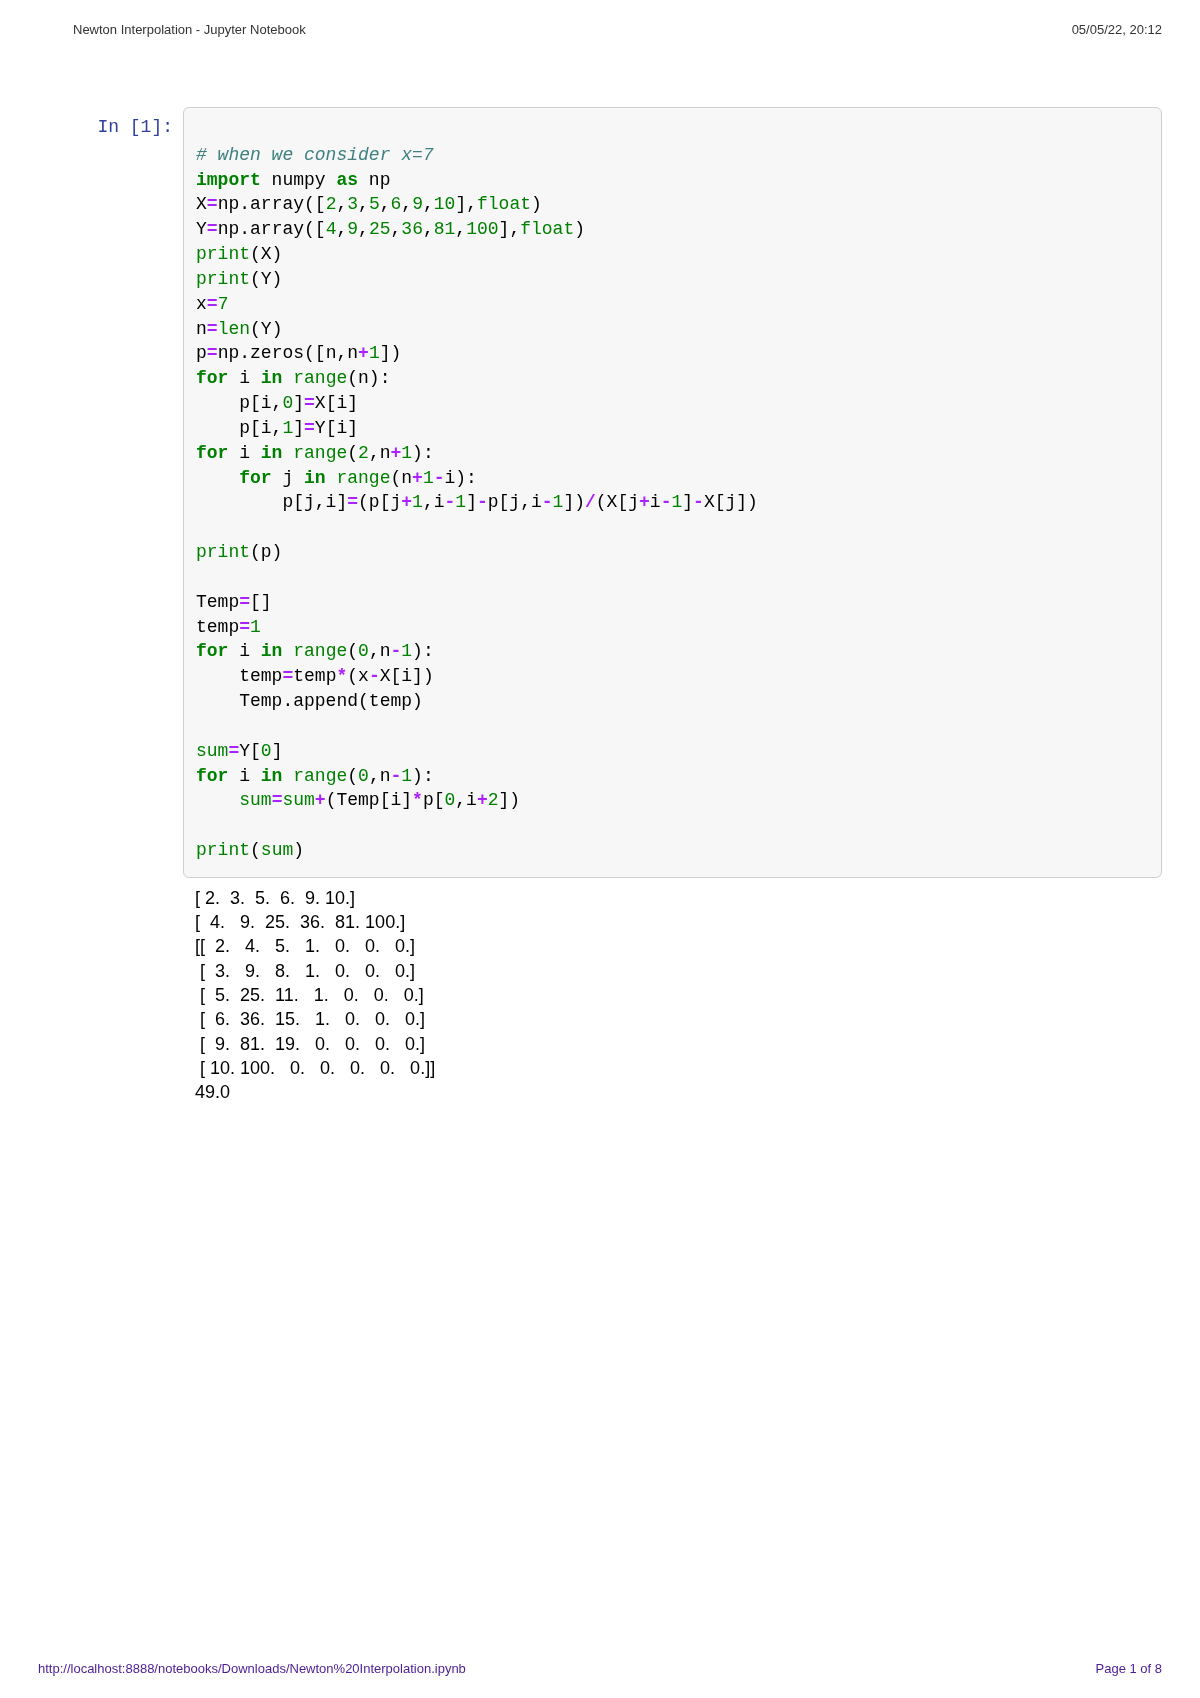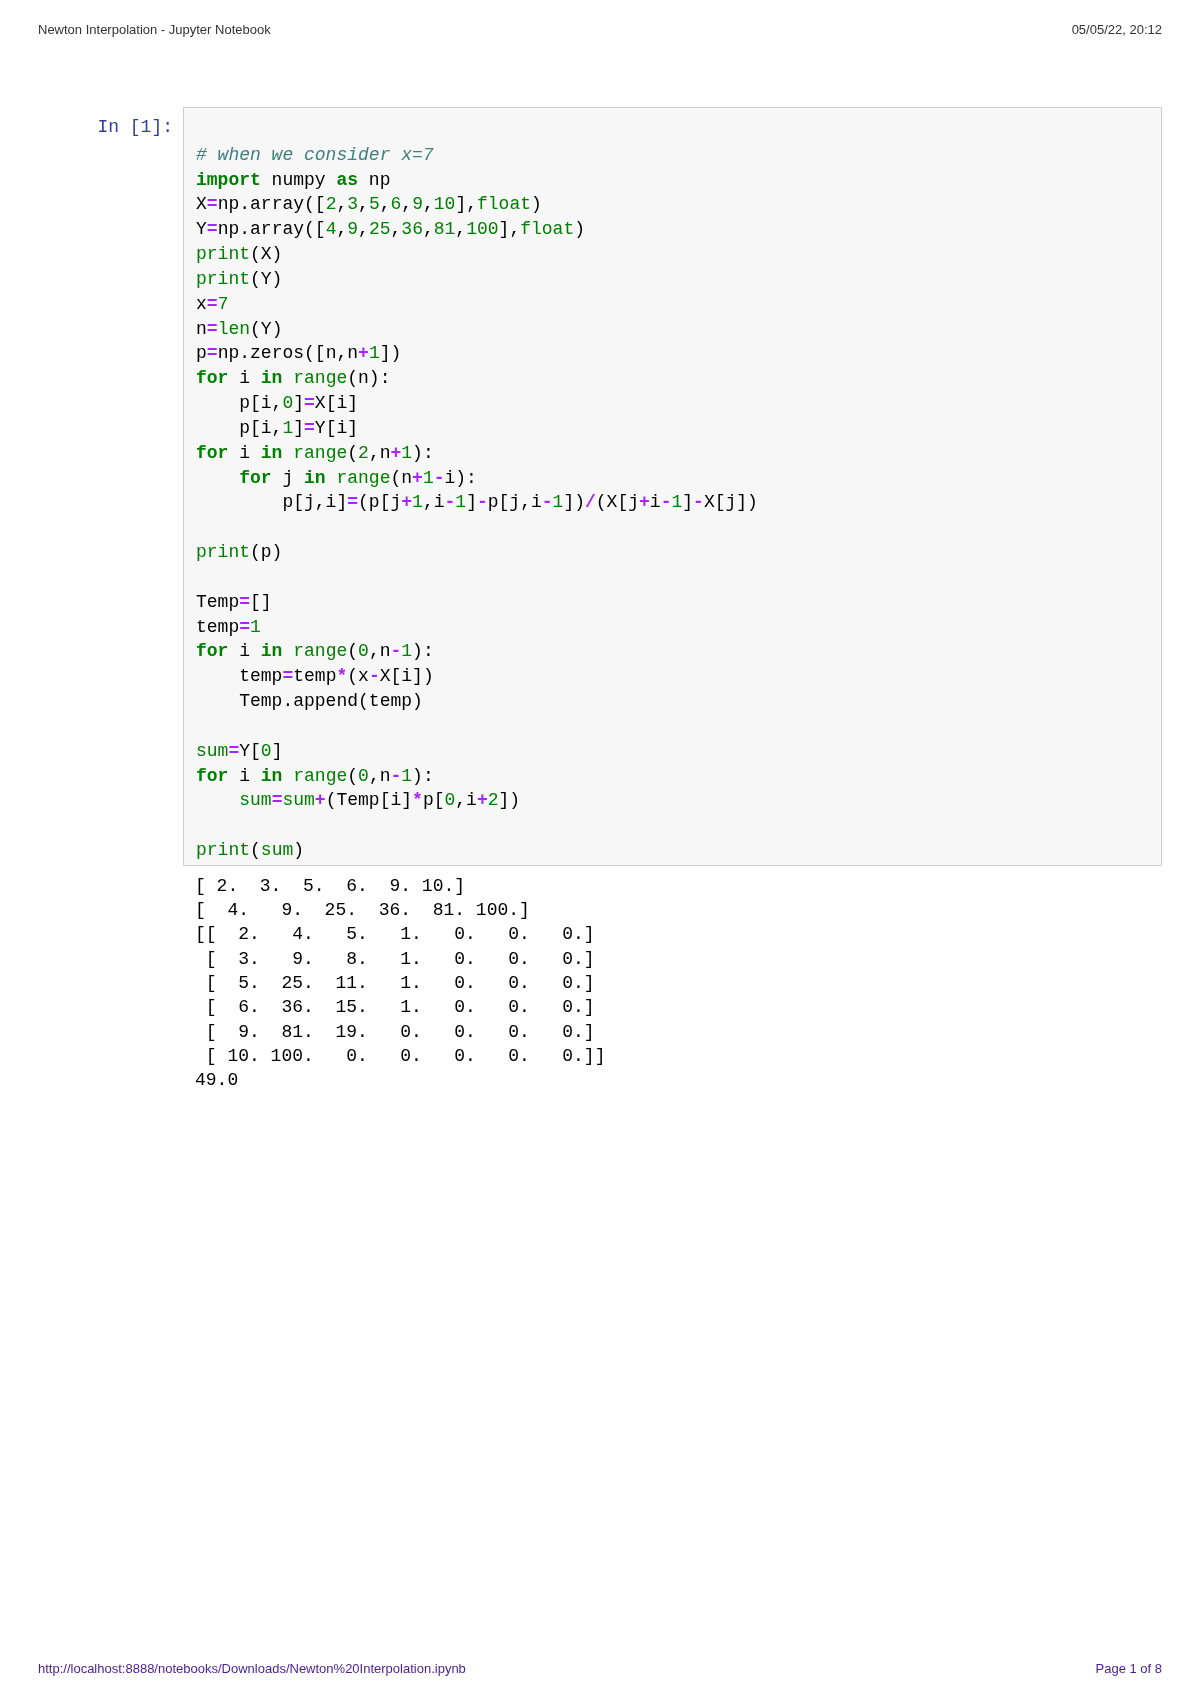--- a/index.html
+++ b/index.html
@@ -12,20 +12,21 @@
     width: 1200px;
     height: 1698px;
     position: relative;
   }
   .page-header {
     display: flex;
     justify-content: space-between;
     padding: 22px 38px 0 38px;
     font-size: 13px;
     color: #333;
+    margin-left: 35px;
   }
   .notebook-area {
     padding: 70px 38px 0 38px;
   }
   .cell {
     display: flex;
     align-items: flex-start;
     justify-content: center;
   }
   .prompt {
@@ -33,43 +34,43 @@
     flex-shrink: 0;
     text-align: right;
     padding: 10px 10px 0 0;
     font-family: Menlo, Monaco, "Courier New", monospace;
     font-size: 18px;
     color: #303F9F;
   }
   .input-area {
     flex: 1;
     border: 1px solid #cfcfcf;
-    border-radius: 0;
+    border-radius: 6px;
     background: #f7f7f7;
-    padding: 10px 12px 2px 12px;
+    padding: 10px 12px 14px 12px;
   }
   .code {
     font-family: Menlo, Monaco, "Courier New", monospace;
     font-size: 18px;
     line-height: 1.38;
     white-space: pre;
   }
   .tok-comment { color: #408080; font-style: italic; }
   .tok-keyword { color: #008000; font-weight: bold; }
   .tok-number { color: #008000; }
   .tok-builtin { color: #008000; }
   .tok-operator { color: #AA22FF; font-weight: bold; }
   .tok-punct { color: #000; }
   .tok-name { color: #000; }
   .tok-print { color: #008000; }
 
   .output-area {
     margin-left: 145px;
     padding: 8px 0 0 12px;
-    font-family: Liberation Mono, monospace;
+    font-family: Liberation Sans, sans-serif;
     font-size: 18px;
     line-height: 1.35;
     white-space: pre;
     color: #000;
   }
   .page-footer {
     position: absolute;
     bottom: 22px;
     left: 38px;
     right: 38px;

